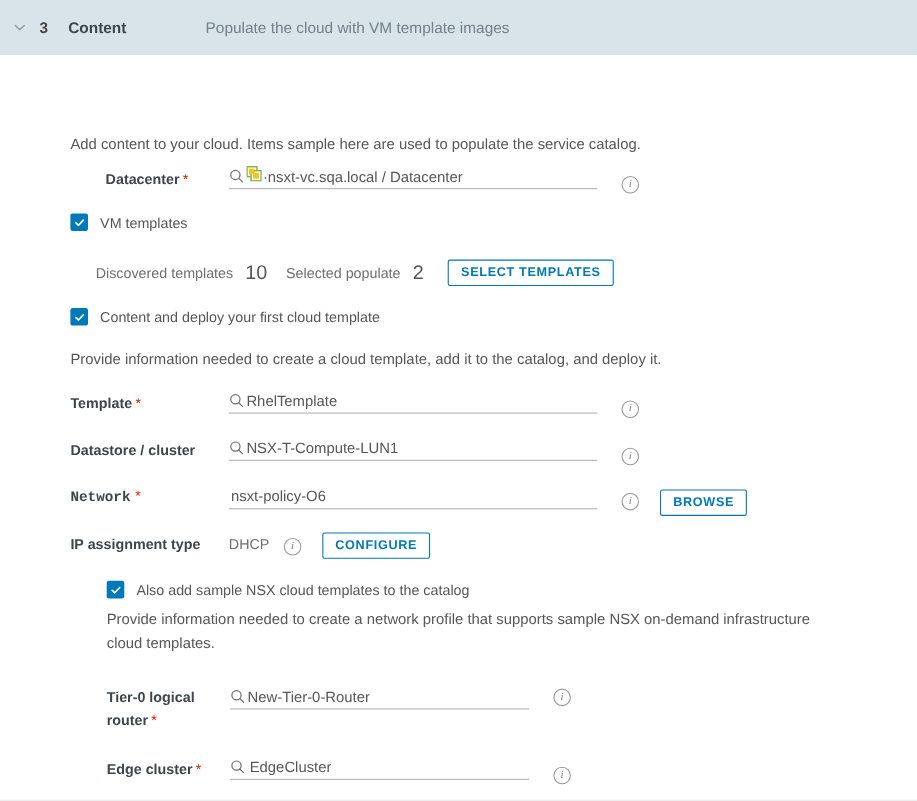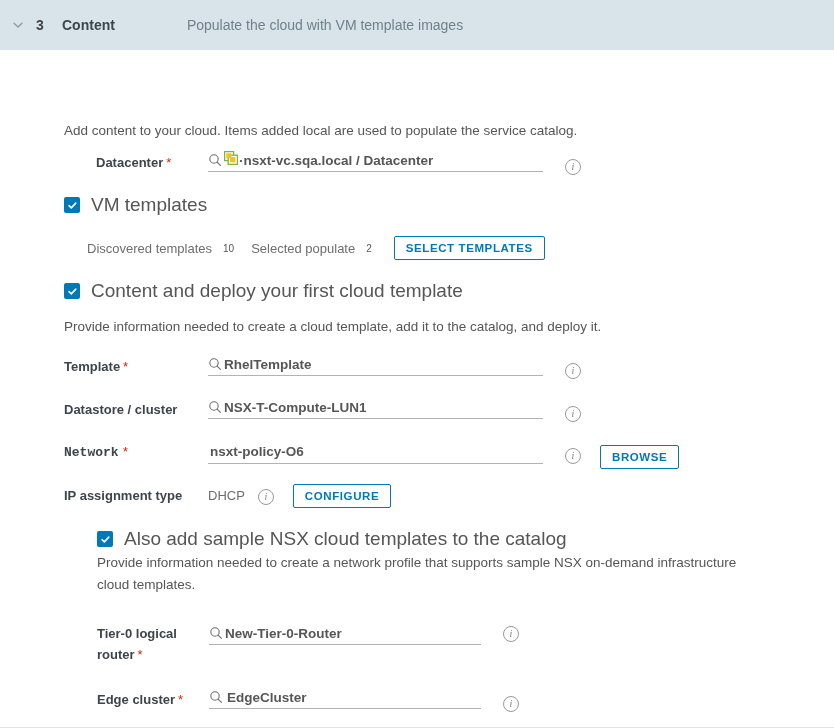--- a/index.html
+++ b/index.html
@@ -77,21 +77,20 @@
   }
   .req { color: #e02200; font-weight: normal; margin-left: 3px; }
 
   .field {
     position: relative;
     border-bottom: 1px solid #b3b3b3;
     height: 22px;
     display: flex;
     align-items: center;
     padding-bottom: 1px;
-    font-weight: bold;
   }
   .field .search-ic {
     flex: 0 0 auto;
     margin-right: 2px;
     display:flex; align-items:center;
   }
   .field .val {
     font-size: 13.5px;
     color: #565656;
     white-space: nowrap;
@@ -124,21 +123,21 @@
     width: 16px; height: 16px;
     background: #0079b8;
     border-radius: 2px;
     display: inline-flex;
     align-items: center; justify-content: center;
     flex: 0 0 auto;
     cursor: pointer;
   }
   .cbox svg { display:block; }
   .cblabel {
-    font-size: 19px;
+    font-size: 13px;
     color: #565656;
     margin-left: 11px;
     white-space: nowrap;
   }
 
   
   .btn-outline {
     border: 1px solid #0079b8;
     color: #0079b8;
     background: #fff;
@@ -150,21 +149,21 @@
     border-radius: 2px;
     display: inline-flex;
     align-items: center;
     justify-content: center;
     cursor: pointer;
     font-family: "Liberation Sans", sans-serif;
     white-space: nowrap;
   }
 
   .meta-text { font-size: 13px; color: #6e6e6e; white-space: nowrap; }
-  .meta-num  { font-size: 10px; color: #565656; }
+  .meta-num  { font-size: 18px; color: #565656; }
 
   .para {
     position: absolute;
     font-size: 13.5px;
     color: #565656;
     line-height: 22px;
   }
   .plain-val { font-size: 13px; color: #6e6e6e; }
 
   .footer-line {
@@ -186,21 +185,21 @@
           <path d="M3 5.2 L7 9 L11 5.2" fill="none" stroke="#8a9ba8" stroke-width="1.4" stroke-linecap="round" stroke-linejoin="round"></path>
         </svg>
     </span>
     <span class="step-num">3</span>
     <span class="step-title">Content</span>
     <span class="step-desc">Populate the cloud with VM template images</span>
   </div>
 
   <div class="body-wrap">
 
-    <div class="intro">Add content to your cloud. Items added local are used to populate the service catalog.</div>
+    <div class="intro">Add content to your cloud. Items sample here are used to populate the service catalog.</div>
 
     <div class="row" style="left:64px; top:100px; width:600px;">
       <span class="label" style="width:144px;padding-left:32px;">
         <span>Datacenter</span><span class="req">*</span>
       </span>
       <span class="field" style="width:335px;">
         <span class="search-ic">
           <svg width="14" height="14" viewBox="0 0 14 14">
               <circle cx="6" cy="6" r="4.2" fill="none" stroke="#6e6e6e" stroke-width="1.1"></circle>
               <line x1="9.1" y1="9.1" x2="12.4" y2="12.4" stroke="#6e6e6e" stroke-width="1.1" stroke-linecap="round"></line>

